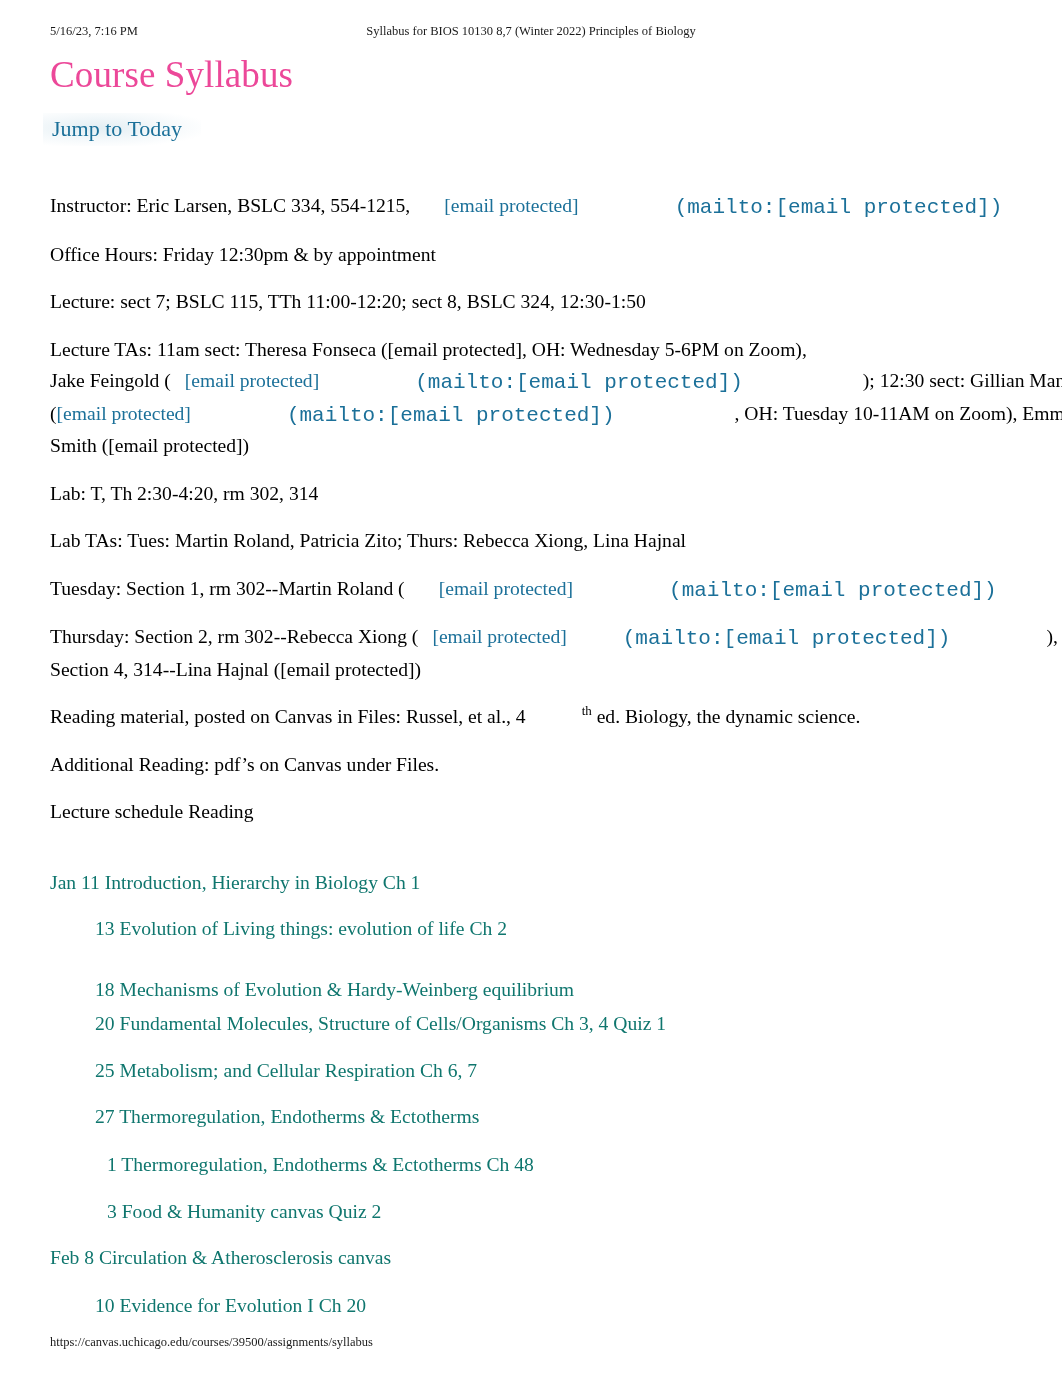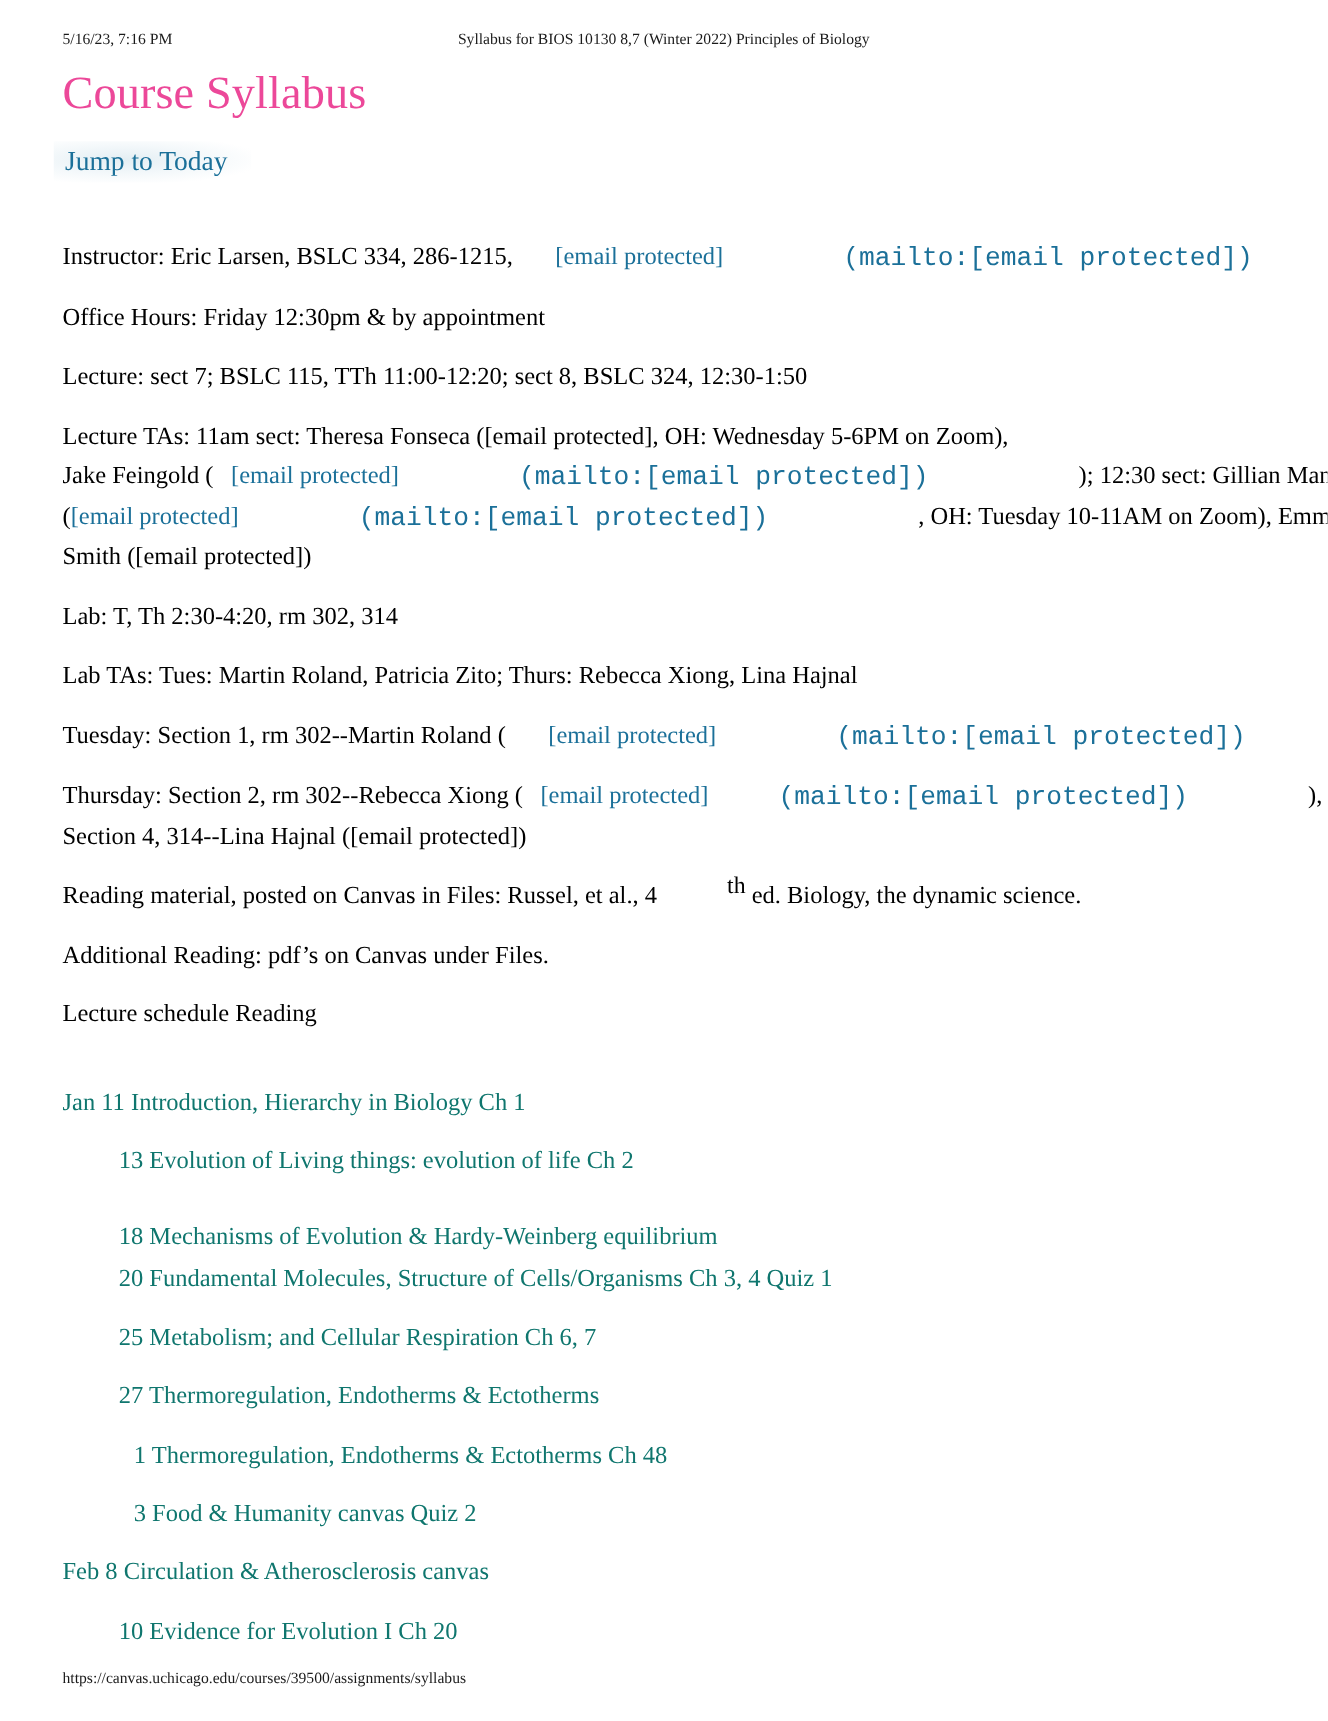--- a/index.html
+++ b/index.html
@@ -107,21 +107,21 @@
     color: #1b7099;
     text-decoration: none;
   }
   .link.small {
     font-size: 21px;
     position: relative;
     top: 1px;
     font-family: Liberation Mono, monospace;
   }
   .sup {
-    font-size: 19px;
+    font-size: 13px;
     vertical-align: super;
     line-height: 0;
   }
   .gap-sm { display: inline-block; width: 14px; }
   .gap-md { display: inline-block; width: 34px; }
   .gap-lg { display: inline-block; width: 56px; }
   .gap-xl { display: inline-block; width: 96px; }
   .gap-xxl { display: inline-block; width: 120px; }
 
   .halo {
@@ -182,21 +182,21 @@
 
   <h1 class="page-title">Course Syllabus</h1>
 
   <div class="jump-halo"></div>
   <a class="jump-link" href="#">Jump to Today</a>
 
   <div class="body-block">
 
     <p class="para">
       <span class="halo" style="left:410px; top:0px; width:565px; height:30px;"></span>
-      <span>Instructor: Eric Larsen, BSLC 334, 286-1215,</span><span class="gap-md"></span><a class="link" href="#">[email protected]</a><span class="gap-xl"></span><a class="link small" href="#">(mailto:[email protected])</a>
+      <span>Instructor: Eric Larsen, BSLC 334, 554-1215,</span><span class="gap-md"></span><a class="link" href="#">[email protected]</a><span class="gap-xl"></span><a class="link small" href="#">(mailto:[email protected])</a>
     </p>
 
     <p class="para">Office Hours: Friday 12:30pm &amp; by appointment</p>
 
     <p class="para">Lecture: sect 7; BSLC 115, TTh 11:00-12:20; sect 8, BSLC 324, 12:30-1:50</p>
 
     <p class="para">
       <span class="halo" style="left:125px; top:31px; width:590px; height:30px;"></span>
       <span class="halo" style="left:0px; top:62px; width:560px; height:30px;"></span>
       <span class="ln">Lecture TAs: 11am sect: Theresa Fonseca ([email protected], OH: Wednesday 5-6PM on Zoom),</span>

